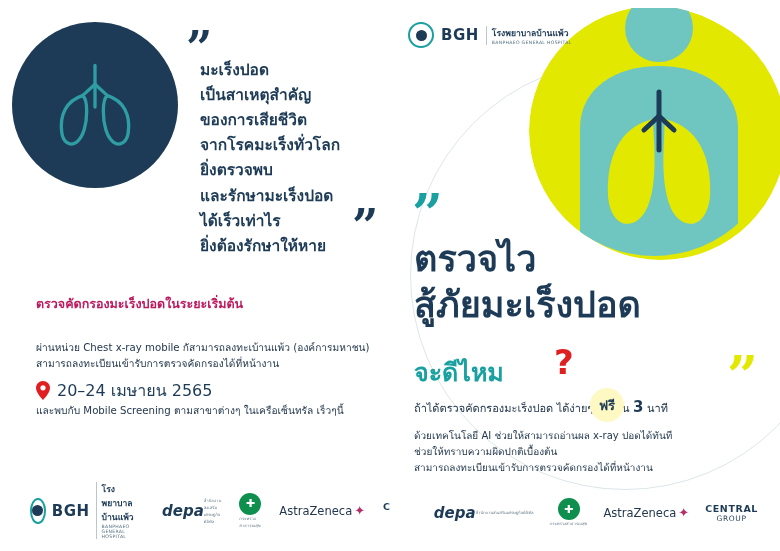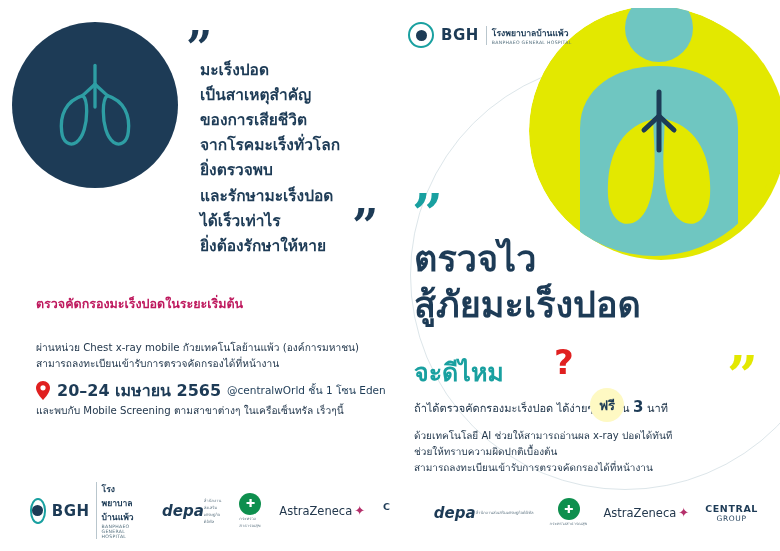--- a/index.html
+++ b/index.html
@@ -41,21 +41,21 @@
 
   .left-body { position:absolute; left:36px; top:294px; width:345px; }
   .lb-title { color:#be185d; font-size:12.5px; font-weight:bold; margin-bottom:26px;}
   .lb-line { color:#23384d; font-size:10.2px; line-height:1.55; }
 
   .date-row {
     position:absolute; left:36px; top:378px;
     display:flex; align-items:center;
   }
   .pin-icon { width:14px; height:19px; margin-right:7px; position:relative; }
-  .date-txt { color:#1d3b56; font-size:16px; font-weight:bold; }
+  .date-txt { color:#1d3b56; font-size:16px; font-weight:normal; }
   .date-sub { color:#1d3b56; font-size:10.5px; margin-left:6px; font-weight:normal;}
 
   .mobile-line {
     position:absolute; left:36px; top:402px; color:#23384d; font-size:10.2px;
   }
   .follow-row {
     position:absolute; left:36px; top:440px; display:flex; align-items:center;
   }
   .follow-lbl { color:#23384d; font-size:10.2px; margin-right:8px; }
   .fb-icon {
@@ -191,33 +191,32 @@
       <div>ของการเสียชีวิต</div>
       <div>จากโรคมะเร็งทั่วโลก</div>
       <div>ยิ่งตรวจพบ</div>
       <div>และรักษามะเร็งปอด</div>
       <div>ได้เร็วเท่าไร</div>
       <div>ยิ่งต้องรักษาให้หาย</div>
     </div>
 
     <div class="left-body">
       <div class="lb-title">ตรวจคัดกรองมะเร็งปอดในระยะเริ่มต้น</div>
-      <div class="lb-line">ผ่านหน่วย Chest x-ray mobile กัวยเทคโนโลย้านแพ้ว (องค์การมหาชน)</div>
+      <div class="lb-line">ผ่านหน่วย Chest x-ray mobile กัสามารถลงทะเบ้านแพ้ว (องค์การมหาชน)</div>
       <div class="lb-line">สามารถลงทะเบียนเข้ารับการตรวจคัดกรองได้ที่หน้างาน</div>
     </div>
 
     <div class="date-row">
       <span class="pin-icon">
         <svg viewBox="0 0 14 19" width="14" height="19">
           <path d="M7 0C3.1 0 0 3.1 0 7c0 5.2 7 12 7 12s7-6.8 7-12c0-3.9-3.1-7-7-7z" fill="#e02020"></path>
           <circle cx="7" cy="6.8" r="2.6" fill="#ffffff"></circle>
         </svg>
       </span>
       <span class="date-txt">20–24 เมษายน 2565</span>
-      <span class="date-sub">@centralwOrld ชั้น 1 โซน Eden</span>
     </div>
 
     <div class="mobile-line">และพบกับ Mobile Screening  ตามสาขาต่างๆ ในเครือเซ็นทรัล เร็วๆนี้</div>
 
 
     <div class="logos-left">
       <div class="bgh-logo">
         <span class="bgh-mark">
             <span class="bgh-mark-inner"></span>
           </span>

